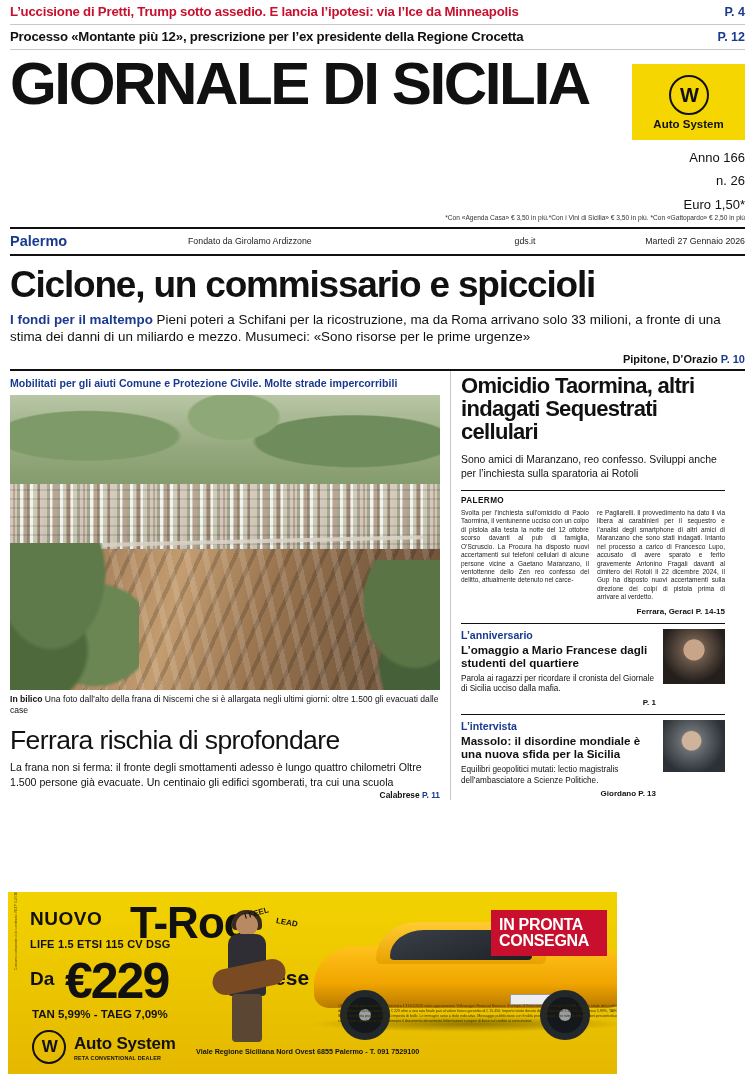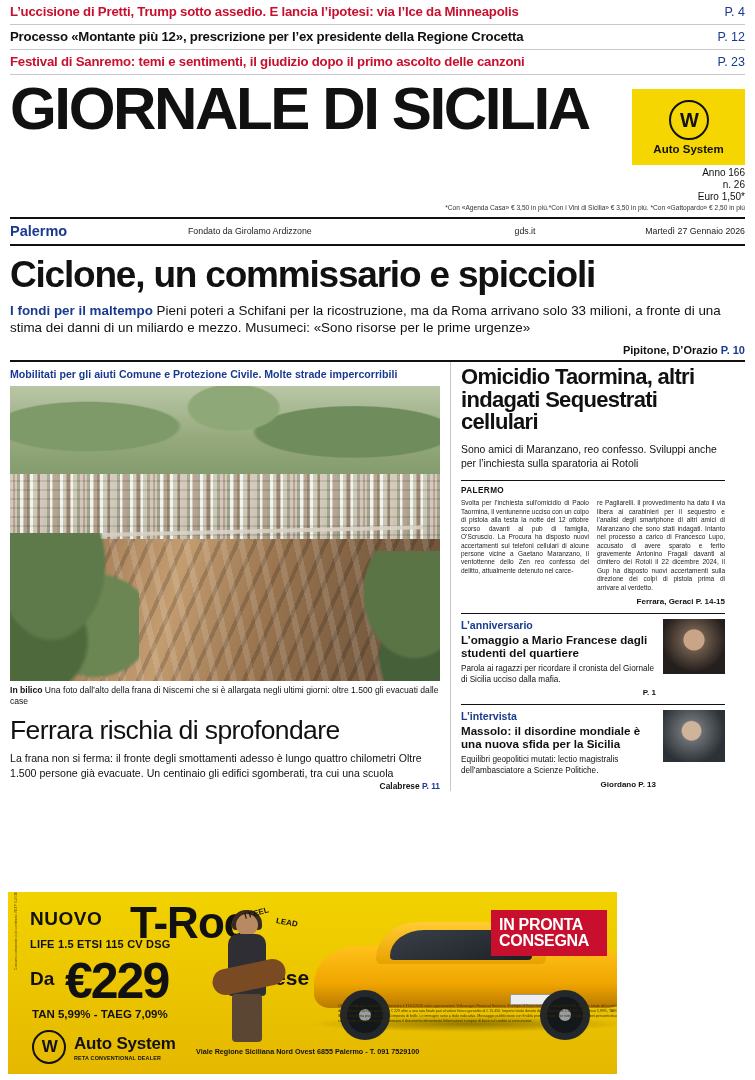--- a/index.html
+++ b/index.html
@@ -16,21 +16,21 @@
   .teasers { padding: 0 10px; }
   .teaser {
     display: flex; align-items: center; justify-content: space-between;
     border-bottom: 1px solid #c8c8c8;
     padding: 4px 0 5px 0;
   }
   .teaser:first-child { border-top: none; }
   .teaser-text { font-size: 13.2px; font-weight: bold; letter-spacing: -0.2px; }
   .t-red { color: #c8102e; }
   .t-dark { color: #111; }
-  .teaser-page { font-size: 12.5px; font-weight: normal; color: #1a3a8f; white-space: nowrap; padding-left: 8px; }
+  .teaser-page { font-size: 12.5px; font-weight: bold; color: #1a3a8f; white-space: nowrap; padding-left: 8px; }
 
   
   .masthead {
     display: flex; align-items: flex-start; justify-content: space-between;
     padding: 6px 10px 0 10px;
   }
   .logo-wrap { flex: 1 1 auto; }
   .logo {
     font-family: "Liberation Sans", sans-serif;
     font-weight: bold;
@@ -49,21 +49,21 @@
   }
   .vw-circle {
     width: 40px; height: 40px; border-radius: 50%;
     border: 2.6px solid #111; position: relative;
     display: flex; align-items: center; justify-content: center;
   }
   .vw-circle span { font-size: 20px; font-weight: bold; line-height: 1; letter-spacing: -2px; }
   .vw-label { font-size: 11.5px; font-weight: bold; margin-top: 3px; }
 
   .issue-info { text-align: right; padding: 2px 10px 0 0; }
-  .issue-info div { font-size: 10px; line-height: 1.18; color: #111; }
+  .issue-info div { font-size: 13px; line-height: 1.18; color: #111; margin-top: 8px; }
   .issue-info .stars { font-size: 6.6px; color: #333; margin-top: 2px; }
 
   
   .citybar {
     display: flex; align-items: center;
     border-top: 2px solid #111; border-bottom: 2px solid #111;
     margin: 5px 10px 0 10px; padding: 4px 0 5px 0;
   }
   .city { color: #1a3a8f; font-weight: bold; font-size: 14.5px; flex: 0 0 150px; }
   .founded { flex: 1 1 auto; text-align: left; font-size: 8.8px; color: #222; padding-left: 28px; }
@@ -268,24 +268,20 @@
 <div class="page">
 
   <div class="teasers">
     <div class="teaser">
       <div class="teaser-text t-red">L’uccisione di Pretti, Trump sotto assedio. E lancia l’ipotesi: via l’Ice da Minneapolis</div>
       <div class="teaser-page">P.  4</div>
     </div>
     <div class="teaser">
       <div class="teaser-text t-dark">Processo «Montante più 12», prescrizione per l’ex presidente della Regione Crocetta</div>
       <div class="teaser-page">P. 12</div>
-    </div>
-    <div class="teaser">
-      <div class="teaser-text t-red">Festival di Sanremo: temi e sentimenti, il giudizio dopo il primo ascolto delle canzoni</div>
-      <div class="teaser-page">P. 23</div>
     </div>
   </div>
 
   <div class="masthead">
     <div class="logo-wrap">
       <div class="logo">GIORNALE DI SICILIA</div>
     </div>
     <div class="vw-badge">
       <div class="vw-circle">
         <span>W</span>

